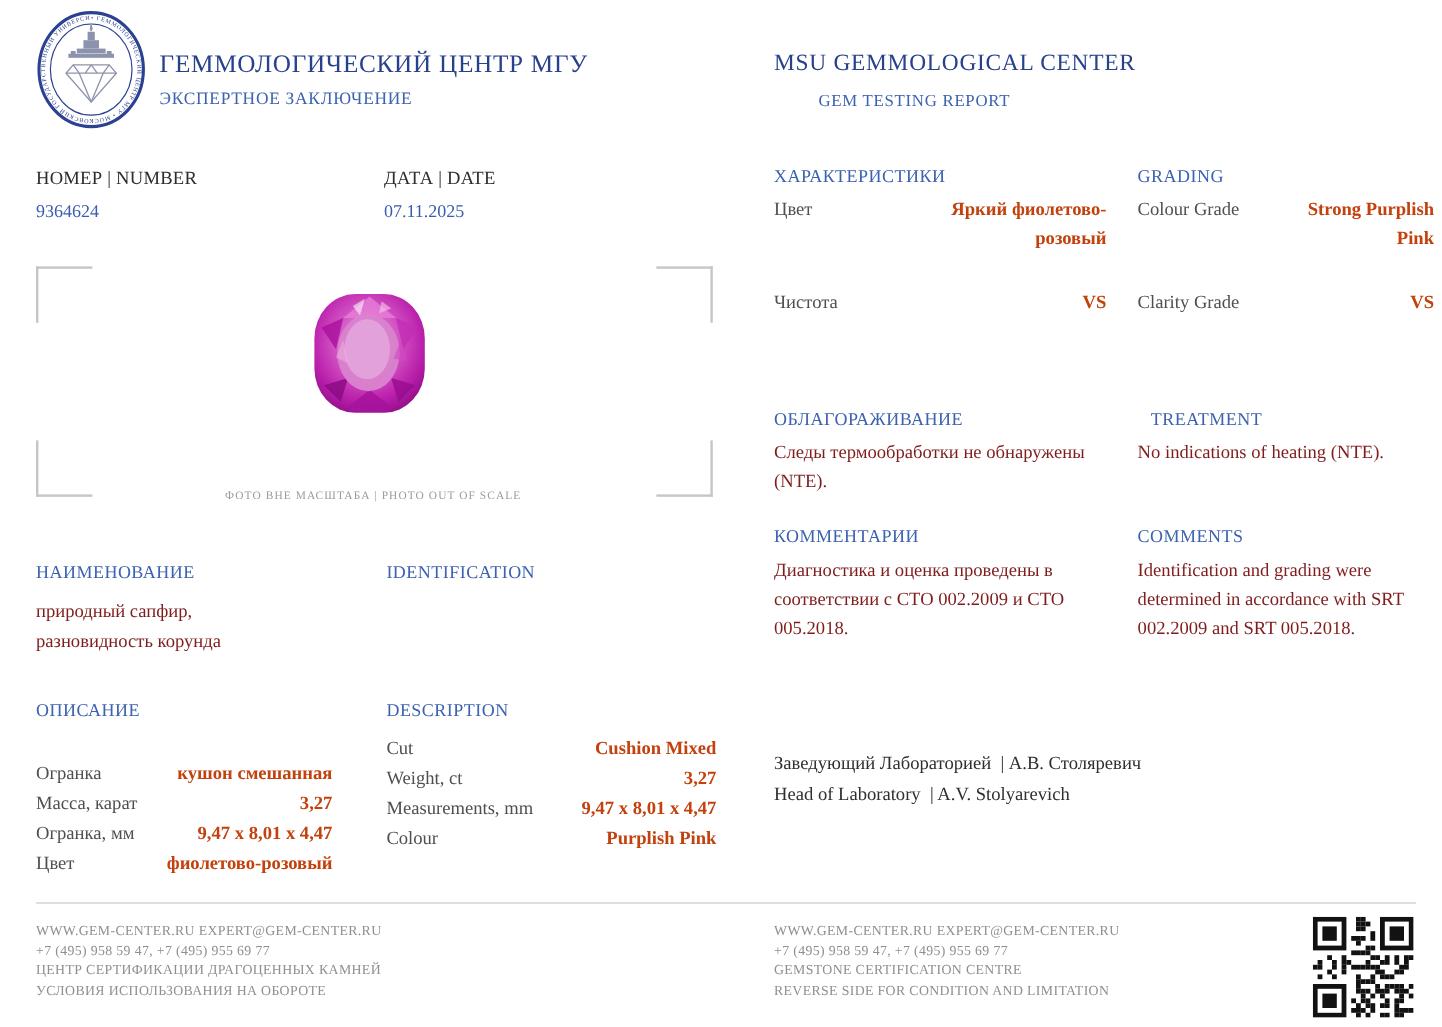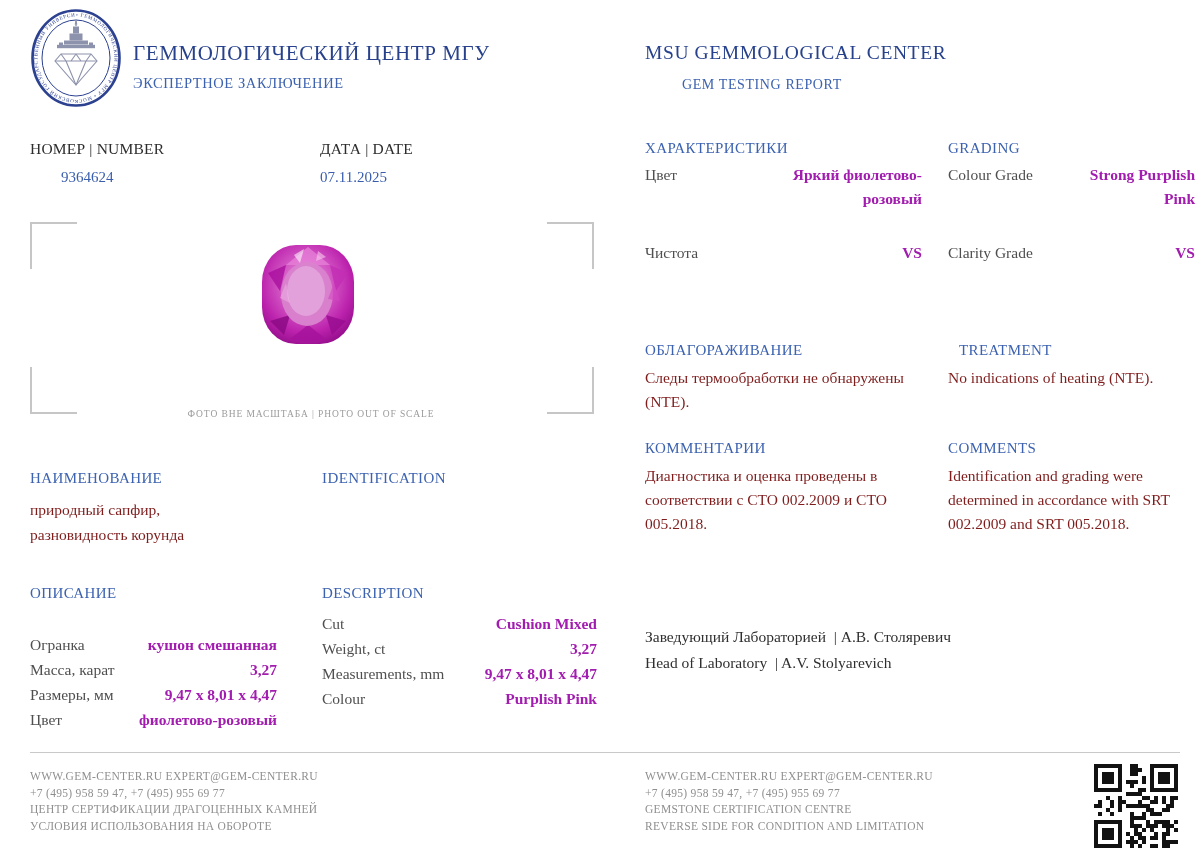--- a/index.html
+++ b/index.html
@@ -9,21 +9,21 @@
   }
   .abs{position:absolute;}
   .org-title{font-size:21px;color:#27418c;letter-spacing:.6px;}
   .doc-sub{font-size:14.5px;color:#3c62b0;letter-spacing:.6px;}
   .sec-head{font-size:15px;color:#3c62b0;letter-spacing:.4px;}
   .fld-label{font-size:15.5px;color:#2d2d2d;letter-spacing:.2px;}
   .fld-value{font-size:15px;color:#3a5dae;}
   .body-text{font-size:15.5px;line-height:24px;color:#7f1d1d;}
   .pair-row{display:flex;justify-content:space-between;align-items:flex-start;font-size:15.5px;line-height:25px;}
   .pair-label{color:#4f4f4f;white-space:nowrap;}
-  .pair-value{color:#a21caf;font-weight:600;text-align:right;}
+  .pair-value{color:#c2410c;font-weight:600;text-align:right;}
   .kv-row{display:flex;justify-content:space-between;align-items:flex-start;font-size:15.5px;line-height:24px;}
   .bk{position:absolute;width:45px;height:45px;border:0 solid #c6c6c6;}
   .bk.tl{border-left-width:2px;border-top-width:2px;}
   .bk.tr{border-right-width:2px;border-top-width:2px;}
   .bk.bl{border-left-width:2px;border-bottom-width:2px;}
   .bk.br{border-right-width:2px;border-bottom-width:2px;}
   .caption{font-size:9.5px;color:#9b9b9b;letter-spacing:.9px;text-align:center;margin-top:16px;}
   .footer-line{font-size:11.5px;line-height:16.5px;color:#8f8f8f;letter-spacing:.3px;}
   .rule{border-top:1.5px solid #c9c9c9;height:0;}
   .prewrap{white-space:pre-wrap;}
@@ -59,21 +59,21 @@
       </g>
     </svg>
   </div>
 
   <div class="abs org-title" style="left:133px;top:41px;">ГЕММОЛОГИЧЕСКИЙ ЦЕНТР МГУ</div>
   <div class="abs doc-sub" style="left:133px;top:75px;">ЭКСПЕРТНОЕ ЗАКЛЮЧЕНИЕ</div>
   <div class="abs org-title" style="left:645px;top:42px;font-size:19.5px;">MSU GEMMOLOGICAL CENTER</div>
   <div class="abs doc-sub" style="left:645px;top:77px;font-size:14px;margin-left:37px;">GEM TESTING REPORT</div>
 
   <div class="abs fld-label" style="left:30px;top:140px;">НОМЕР | NUMBER</div>
-  <div class="abs fld-value" style="left:30px;top:169px;margin-left:31px;">9364624</div>
+  <div class="abs fld-value" style="left:30px;top:169px;">9364624</div>
   <div class="abs fld-label" style="left:320px;top:140px;">ДАТА | DATE</div>
   <div class="abs fld-value" style="left:320px;top:169px;">07.11.2025</div>
 
   <div class="bk tl" style="left:30px;top:222px;"></div>
   <div class="bk tr" style="left:547px;top:222px;"></div>
   <div class="bk bl" style="left:30px;top:367px;"></div>
   <div class="bk br" style="left:547px;top:367px;"></div>
 
   <div class="abs" style="left:260px;top:243px;width:96px;height:103px;">
     <svg width="96" height="103" viewBox="0 0 96 103">
@@ -112,21 +112,21 @@
   <div class="abs" style="left:30px;top:592px;width:247px;margin-top:40px;">
     <div class="pair-row">
       <span class="pair-label">Огранка</span>
       <span class="pair-value">кушон смешанная</span>
     </div>
     <div class="pair-row">
       <span class="pair-label">Масса, карат</span>
       <span class="pair-value">3,27</span>
     </div>
     <div class="pair-row">
-      <span class="pair-label">Размеры, мм</span>
+      <span class="pair-label">Огранка, мм</span>
       <span class="pair-value">9,47 x 8,01 x 4,47</span>
     </div>
     <div class="pair-row">
       <span class="pair-label">Цвет</span>
       <span class="pair-value">фиолетово-розовый</span>
     </div>
   </div>
 
   <div class="abs sec-head" style="left:322px;top:585px;">DESCRIPTION</div>
   <div class="abs" style="left:322px;top:611px;width:275px;">

